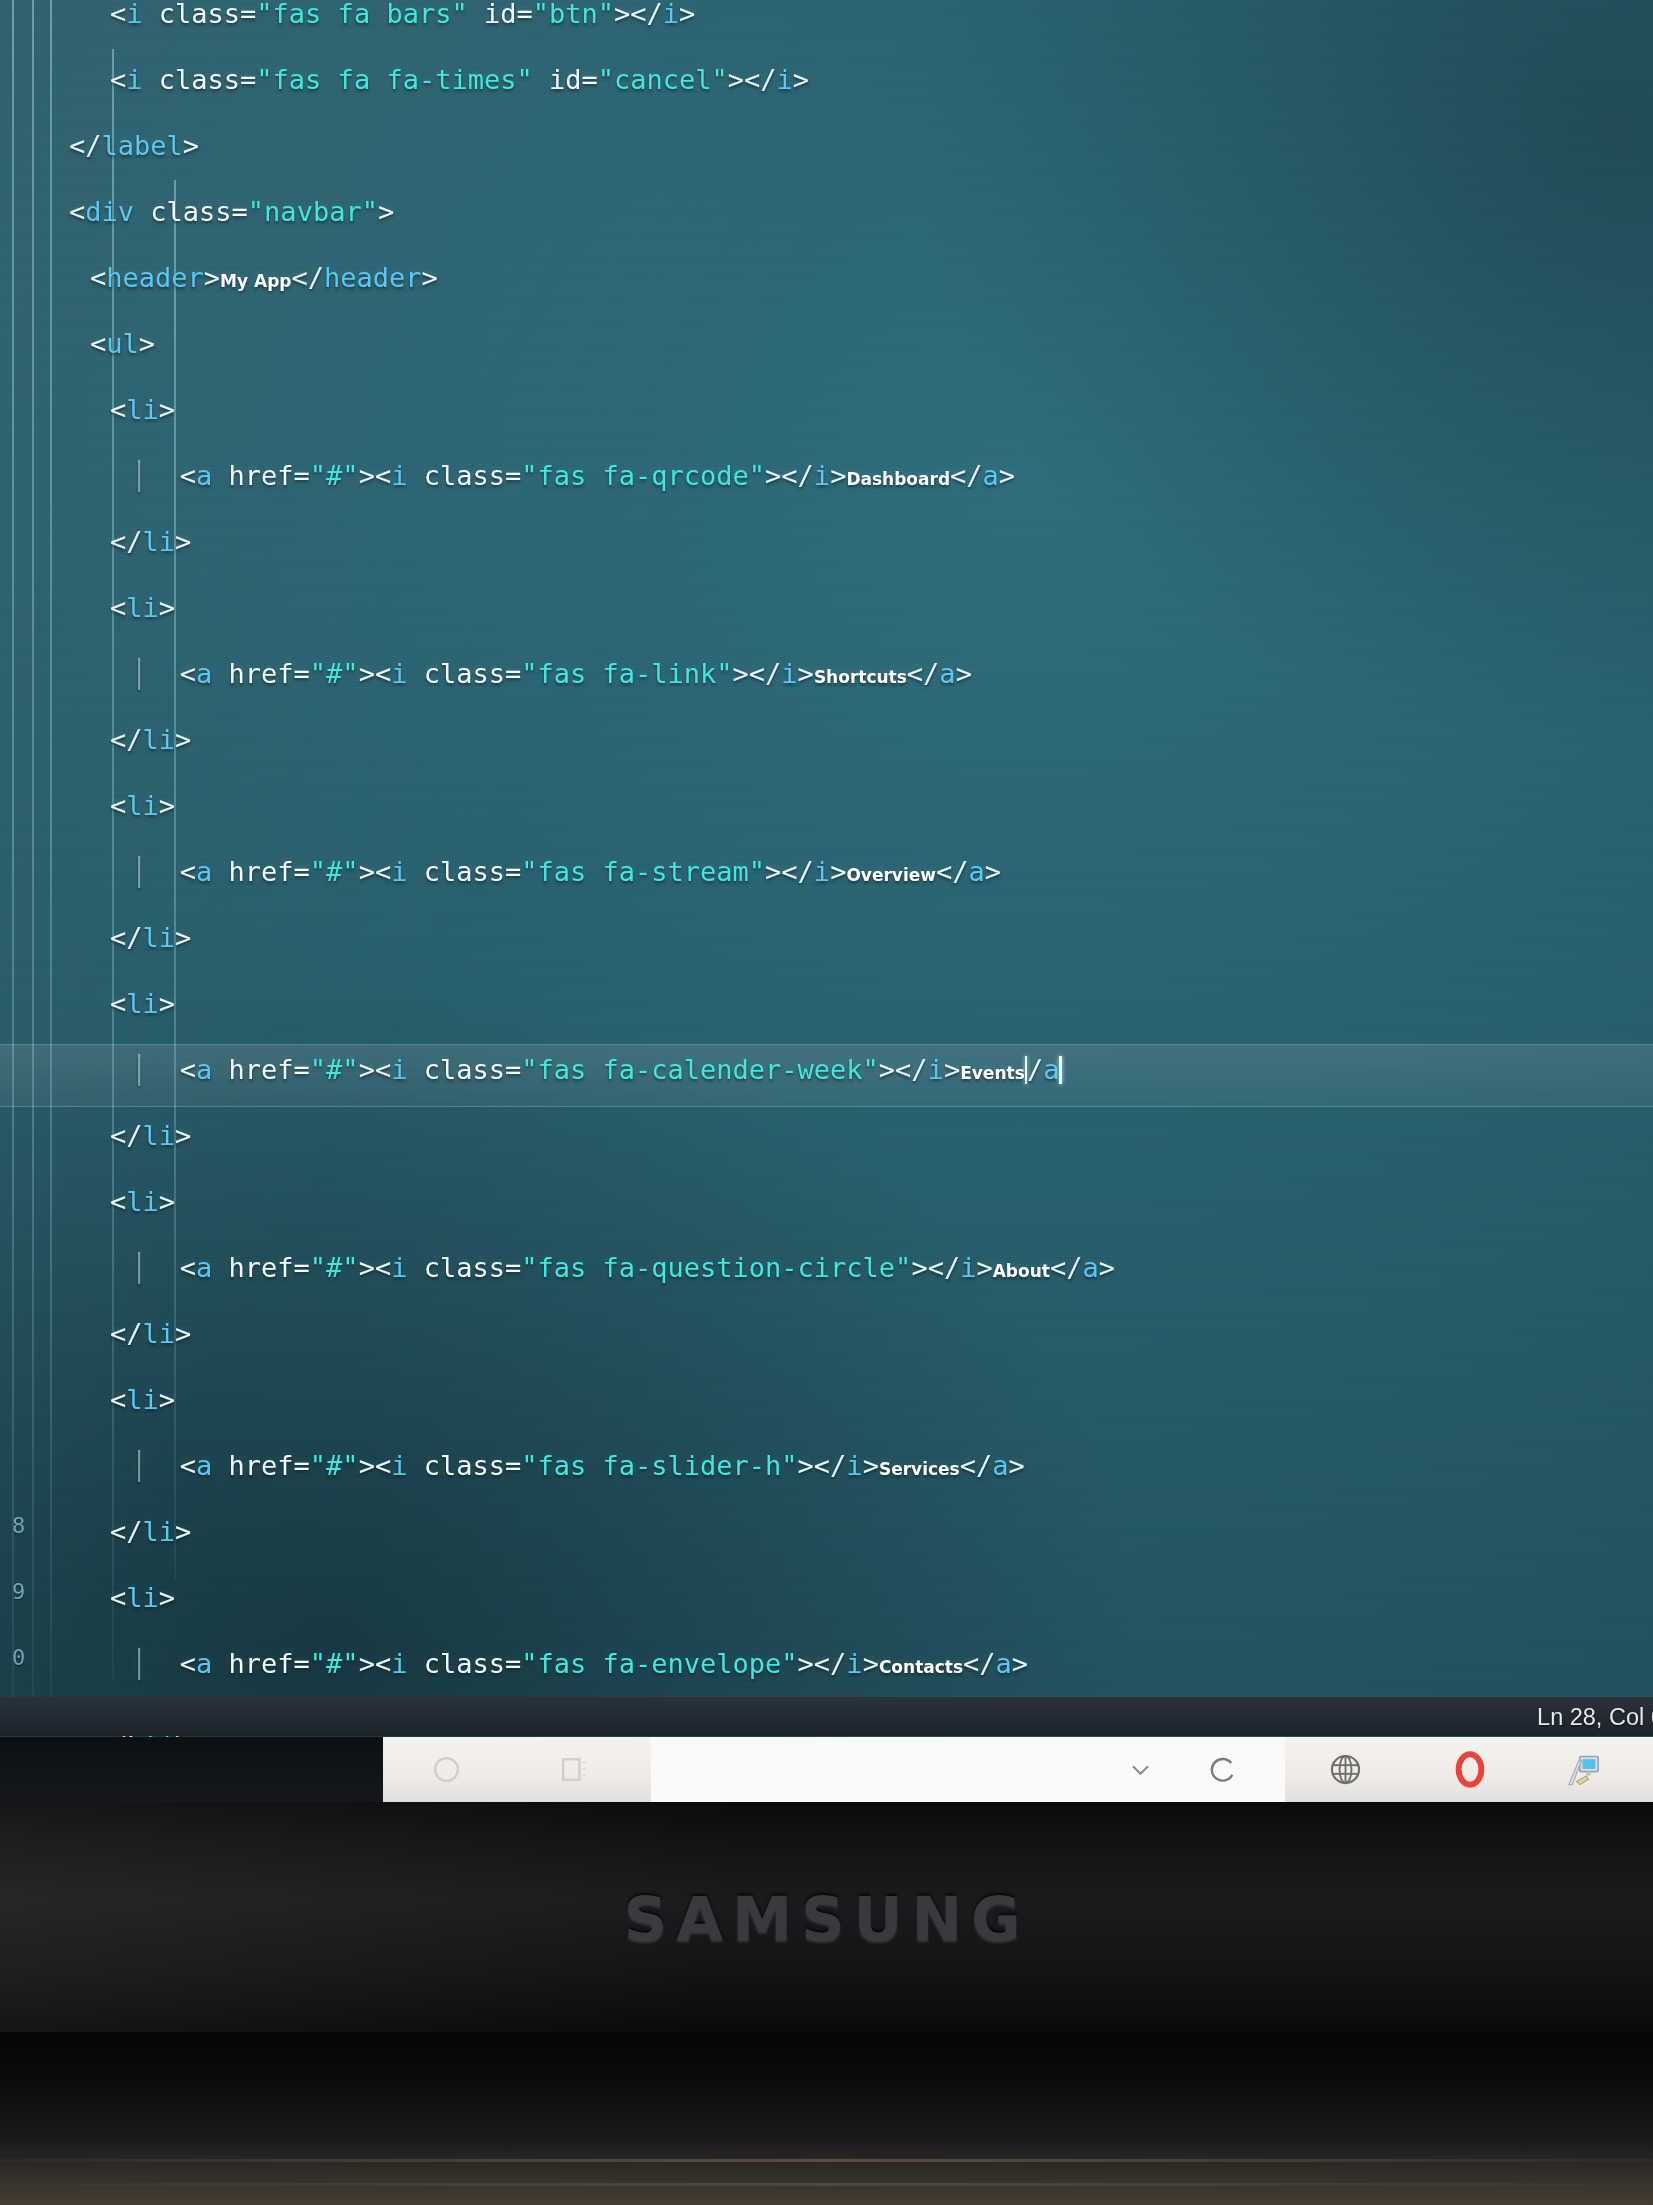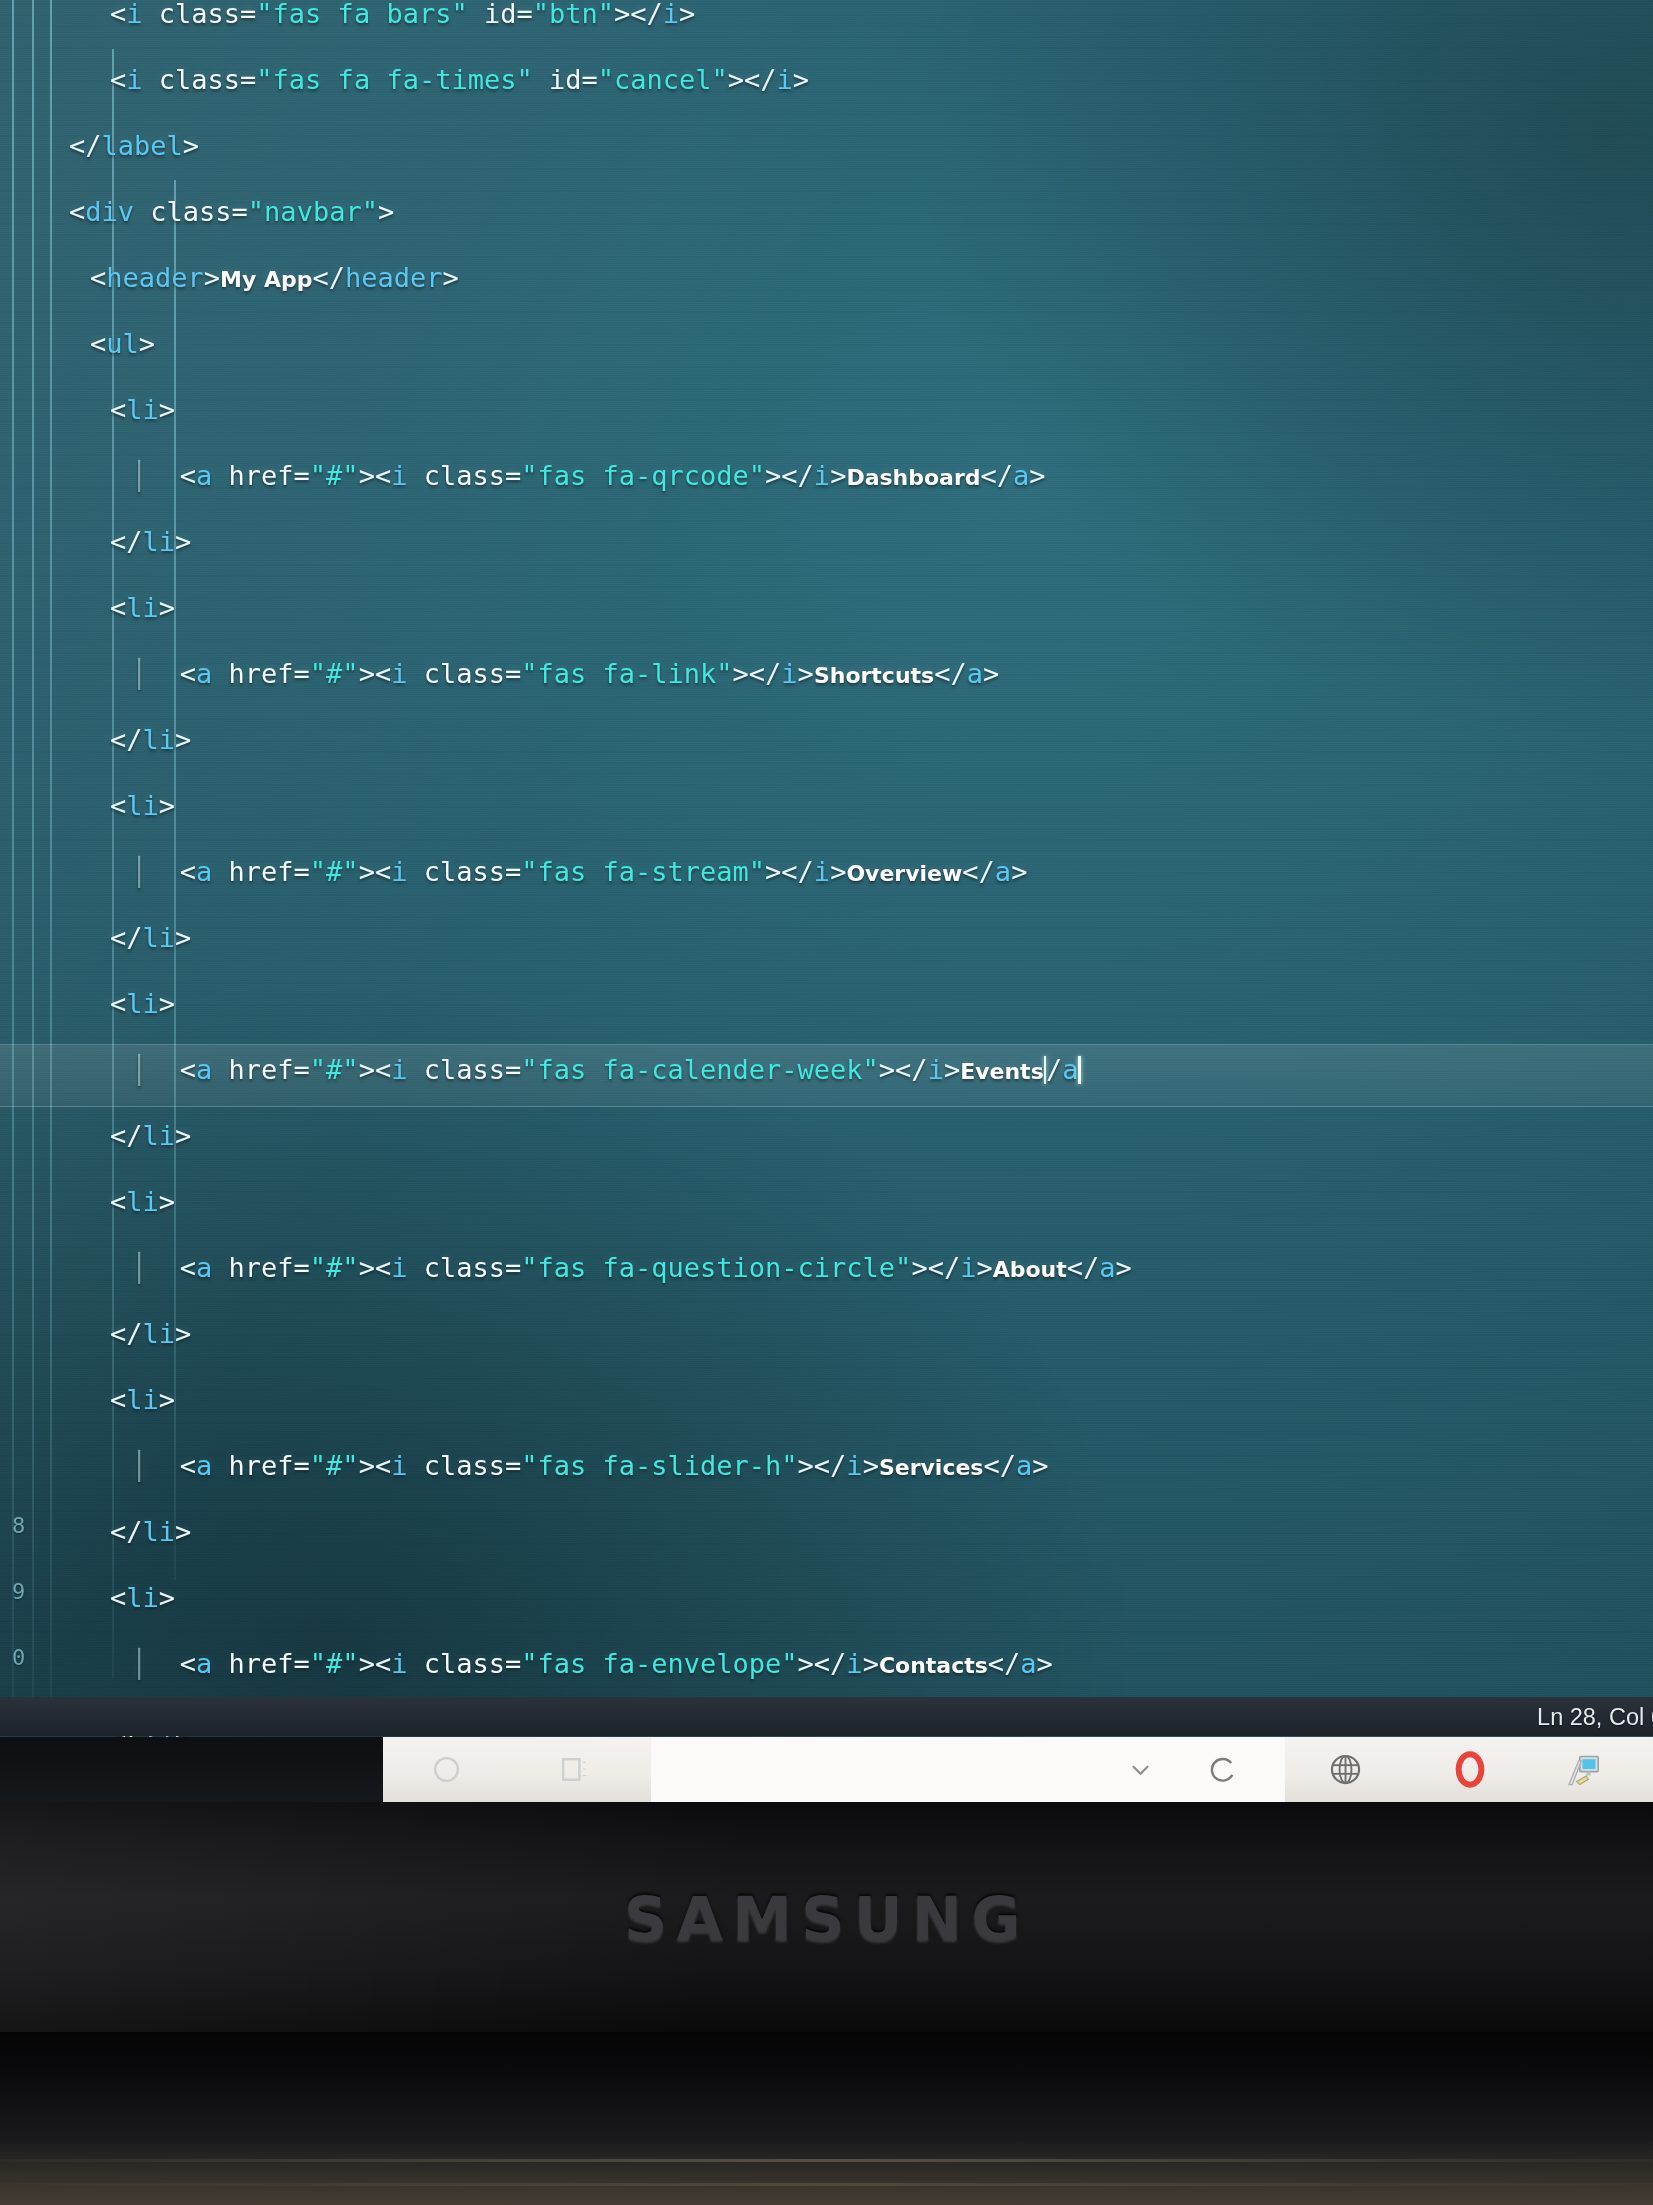--- a/index.html
+++ b/index.html
@@ -69,21 +69,21 @@
     border-top:1.1px solid rgba(200,245,255,.22);
     border-bottom:1.1px solid rgba(200,245,255,.18);
     z-index:5;
   }
 
   
   .pnct { color:#e8f7fb; }
   .tag  { color:#59c8f5; }
   .attr { color:#f2fbff; }
   .val  { color:#3fe8e0; }
-  .txtc { color:#ffffff; font-family:"DejaVu Sans", sans-serif; font-weight:bold; font-size:22px; }
+  .txtc { color:#ffffff; font-family:"DejaVu Sans", sans-serif; font-weight:bold; font-size:17px; }
   .caret{ display:inline-block; width:2.2px; height:28.4px; vertical-align:-4.9px;
           background:#eaffff; box-shadow:0 0 4.4px rgba(220,255,255,.8); }
 
   
   #statusbar {
     position:absolute; left:0; top:1697px; width:1654px; height:39px;
     background:linear-gradient(180deg,#2b323b,#1d232b);
     z-index:10;
   }
   #statusbar .pos {

